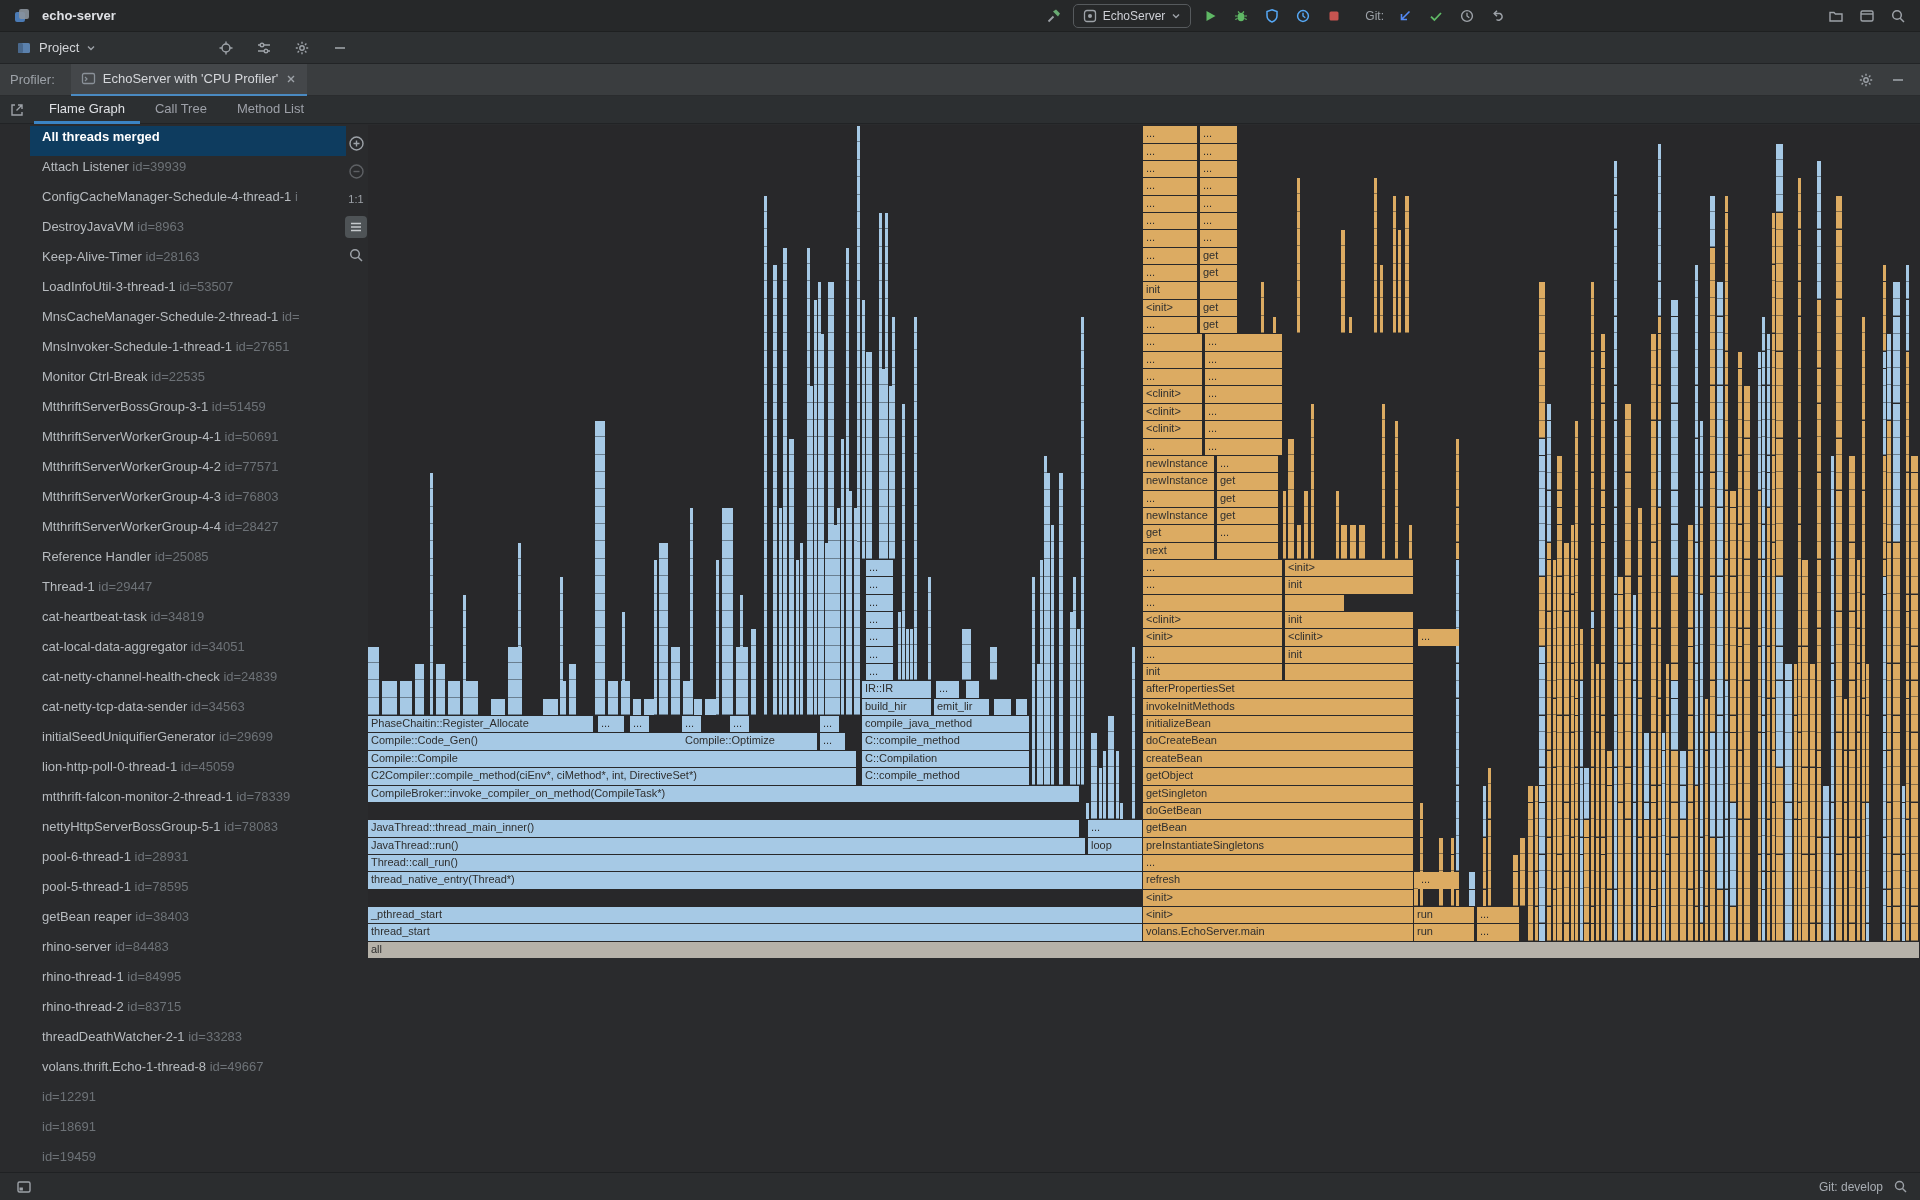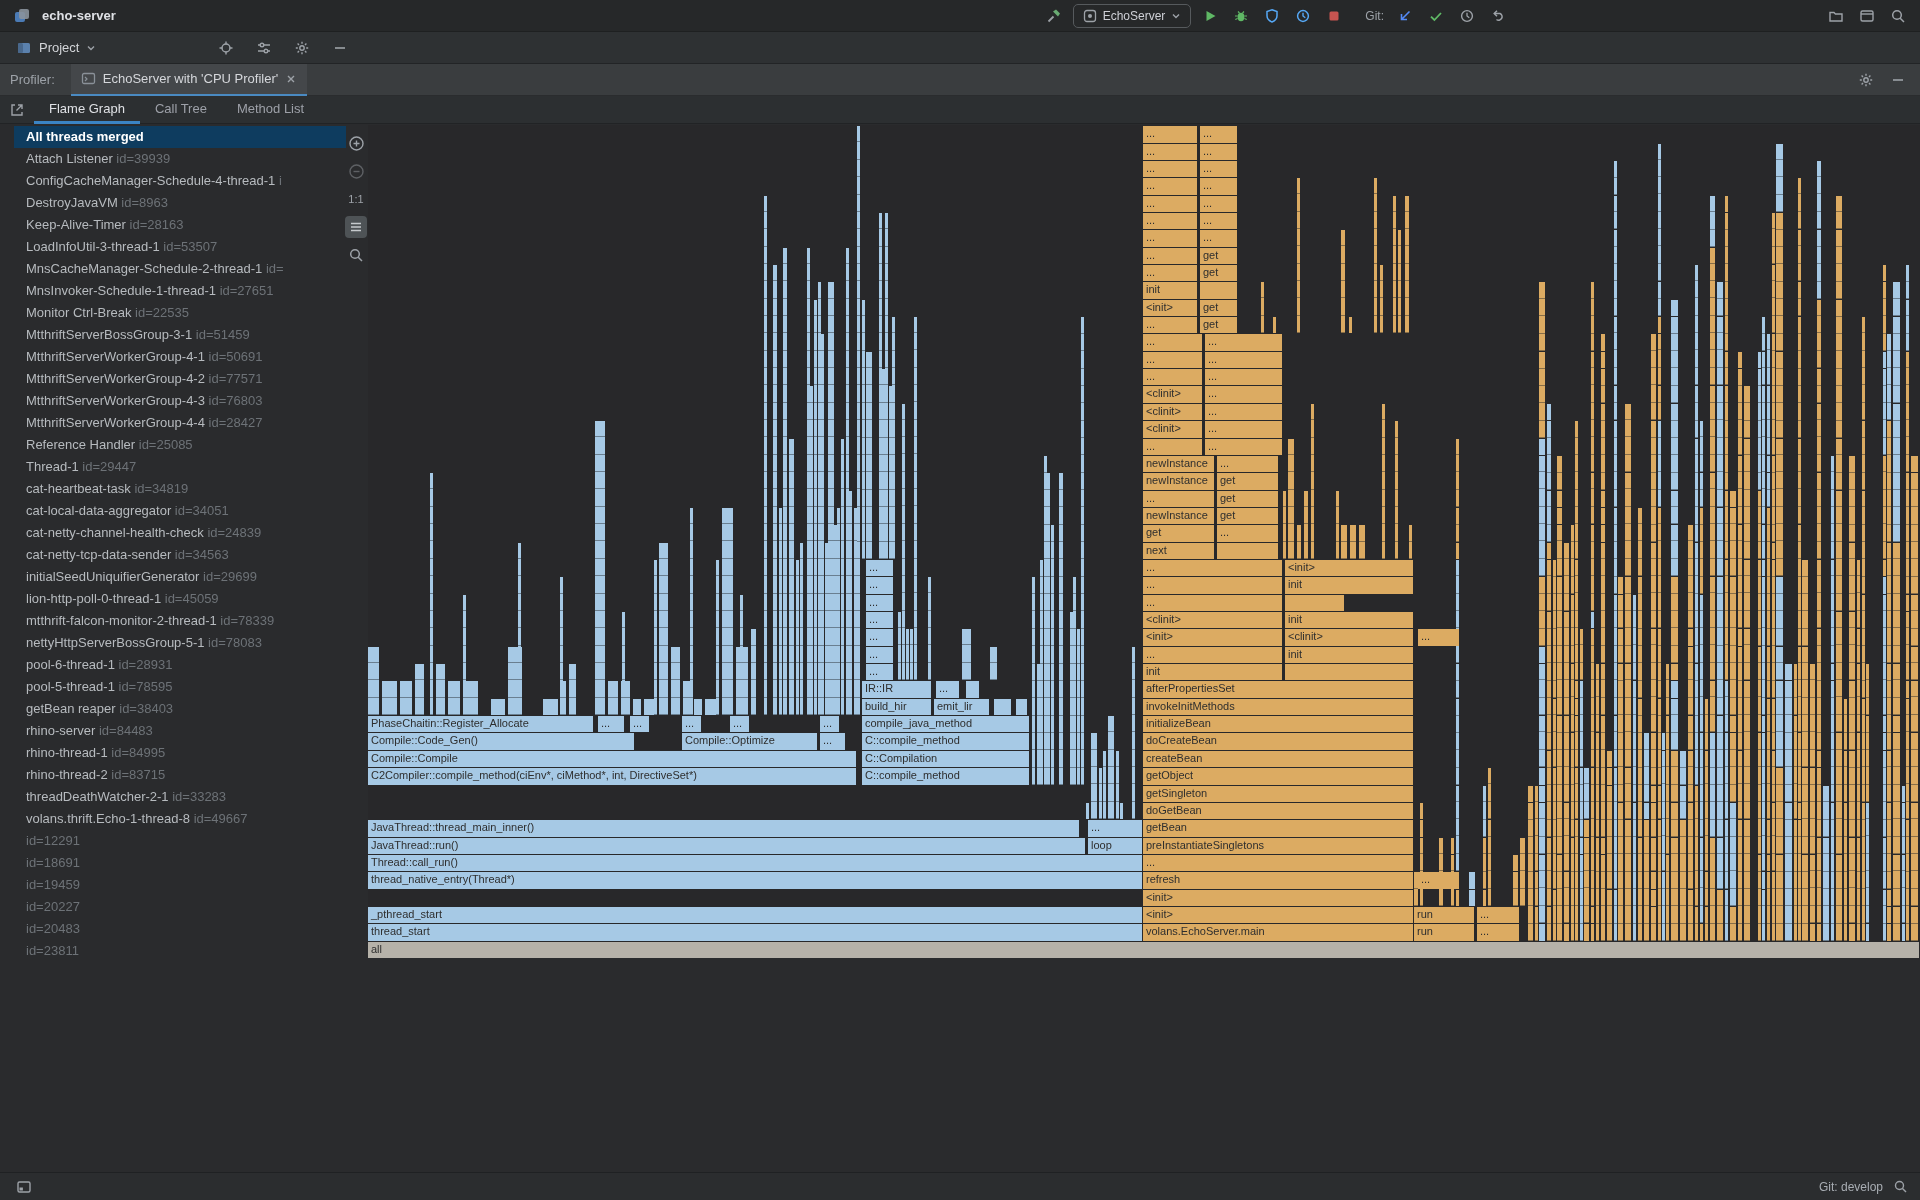--- a/index.html
+++ b/index.html
@@ -20,21 +20,21 @@
 .profilerbar{position:absolute;top:64px;left:0;width:100%;height:32px;background:#3a3d3f;border-bottom:1px solid #2a2c2e;display:flex;align-items:center;padding:0 0 0 10px;}
 .prof-label{color:#9da2a8;font-size:13px;margin-right:16px;}
 .prof-tab{display:flex;align-items:center;gap:7px;height:32px;padding:0 10px;background:#44474a;color:#d5d7db;font-size:13px;border-bottom:2px solid #4a8ac2;}
 .prof-right{margin-left:auto;display:flex;gap:8px;align-items:center;padding-right:10px;}
 .tabstrip{position:absolute;top:96px;left:0;width:100%;height:28px;background:#2c2f31;border-bottom:1px solid #212325;display:flex;align-items:center;}
 .ts-icon{width:34px;display:flex;justify-content:center;}
 .tab{height:28px;display:flex;align-items:center;padding:0 15px;font-size:13px;color:#9da0a8;border-bottom:3px solid transparent;}
 .tab.active{color:#dfe1e5;border-bottom-color:#3b84c4;}
 .content{position:absolute;top:124px;left:0;width:100%;height:1048px;background:#2a2b2d;}
 .threadpanel{position:absolute;left:0;top:2px;width:346px;}
-.thread-row{height:22px;line-height:21.7px;font-size:13px;color:#b7bbbf;padding-left:12px;margin-left:14px;white-space:nowrap;overflow:hidden;}
+.thread-row{height:30px;line-height:21.7px;font-size:13px;color:#b7bbbf;padding-left:12px;margin-left:30px;white-space:nowrap;overflow:hidden;}
 .thread-row .tid{color:#6d7277;}
 .thread-row.selected{background:#0e3c5f;color:#ffffff;font-weight:bold;}
 .flametools{position:absolute;left:344px;top:8px;width:24px;display:flex;flex-direction:column;align-items:center;gap:6px;}
 .ftool{width:22px;height:22px;display:flex;align-items:center;justify-content:center;border-radius:4px;}
 .ftool.active{background:#4e5356;}
 .ratio{font-size:11px;color:#9da2a8;}
 .dim{opacity:.45;}
 .flame{position:absolute;left:368px;top:1px;width:1552px;height:833px;background:#28282a;}
 .fbar{position:absolute;overflow:hidden;white-space:nowrap;font-size:11px;line-height:15px;color:#2e2e2e;padding-left:3px;}
 .cb{background:#a6c9e5;}
@@ -885,28 +885,29 @@
         <div class="fbar co" style="left: 1050px; bottom: 69.4px; width: 41px; height: 16.35px;">...</div>
         <div class="fbar cb" style="left: 0px; bottom: 86.75px; width: 774px; height: 16.35px;">Thread::call_run()</div>
         <div class="fbar co" style="left: 775px; bottom: 86.75px; width: 270px; height: 16.35px;">...</div>
         <div class="fbar cb" style="left: 0px; bottom: 104.1px; width: 717px; height: 16.35px;">JavaThread::run()</div>
         <div class="fbar cb" style="left: 720px; bottom: 104.1px; width: 54px; height: 16.35px;">loop</div>
         <div class="fbar co" style="left: 775px; bottom: 104.1px; width: 270px; height: 16.35px;">preInstantiateSingletons</div>
         <div class="fbar cb" style="left: 0px; bottom: 121.45px; width: 711px; height: 16.35px;">JavaThread::thread_main_inner()</div>
         <div class="fbar cb" style="left: 720px; bottom: 121.45px; width: 54px; height: 16.35px;">...</div>
         <div class="fbar co" style="left: 775px; bottom: 121.45px; width: 270px; height: 16.35px;">getBean</div>
         <div class="fbar co" style="left: 775px; bottom: 138.8px; width: 270px; height: 16.35px;">doGetBean</div>
+        <div class="fbar cb" style="left: 0px; bottom: 156.15px; width: 711px; height: 16.35px;">CompileBroker::invoke_compiler_on_method(CompileTask*)</div>
         <div class="fbar co" style="left: 775px; bottom: 156.15px; width: 270px; height: 16.35px;">getSingleton</div>
         <div class="fbar cb" style="left: 0px; bottom: 173.5px; width: 488px; height: 16.35px;">C2Compiler::compile_method(ciEnv*, ciMethod*, int, DirectiveSet*)</div>
         <div class="fbar cb" style="left: 494px; bottom: 173.5px; width: 167px; height: 16.35px;">C::compile_method</div>
         <div class="fbar co" style="left: 775px; bottom: 173.5px; width: 270px; height: 16.35px;">getObject</div>
         <div class="fbar cb" style="left: 0px; bottom: 190.85px; width: 488px; height: 16.35px;">Compile::Compile</div>
         <div class="fbar cb" style="left: 494px; bottom: 190.85px; width: 167px; height: 16.35px;">C::Compilation</div>
         <div class="fbar co" style="left: 775px; bottom: 190.85px; width: 270px; height: 16.35px;">createBean</div>
-        <div class="fbar cb" style="left: 0px; bottom: 208.2px; width: 266px; height: 16.35px;">Compile::Code_Gen()</div>
+        <div class="fbar cb" style="left: 0px; bottom: 208.2px; width: 340px; height: 16.35px;">Compile::Code_Gen()</div>
         <div class="fbar cb" style="left: 314px; bottom: 208.2px; width: 135px; height: 16.35px;">Compile::Optimize</div>
         <div class="fbar cb" style="left: 452px; bottom: 208.2px; width: 25px; height: 16.35px;">...</div>
         <div class="fbar cb" style="left: 494px; bottom: 208.2px; width: 167px; height: 16.35px;">C::compile_method</div>
         <div class="fbar co" style="left: 775px; bottom: 208.2px; width: 270px; height: 16.35px;">doCreateBean</div>
         <div class="fbar cb" style="left: 0px; bottom: 225.55px; width: 225px; height: 16.35px;">PhaseChaitin::Register_Allocate</div>
         <div class="fbar cb" style="left: 230px; bottom: 225.55px; width: 26px; height: 16.35px;">...</div>
         <div class="fbar cb" style="left: 262px; bottom: 225.55px; width: 19px; height: 16.35px;">...</div>
         <div class="fbar cb" style="left: 314px; bottom: 225.55px; width: 19px; height: 16.35px;">...</div>
         <div class="fbar cb" style="left: 362px; bottom: 225.55px; width: 19px; height: 16.35px;">...</div>
         <div class="fbar cb" style="left: 452px; bottom: 225.55px; width: 19px; height: 16.35px;">...</div>

